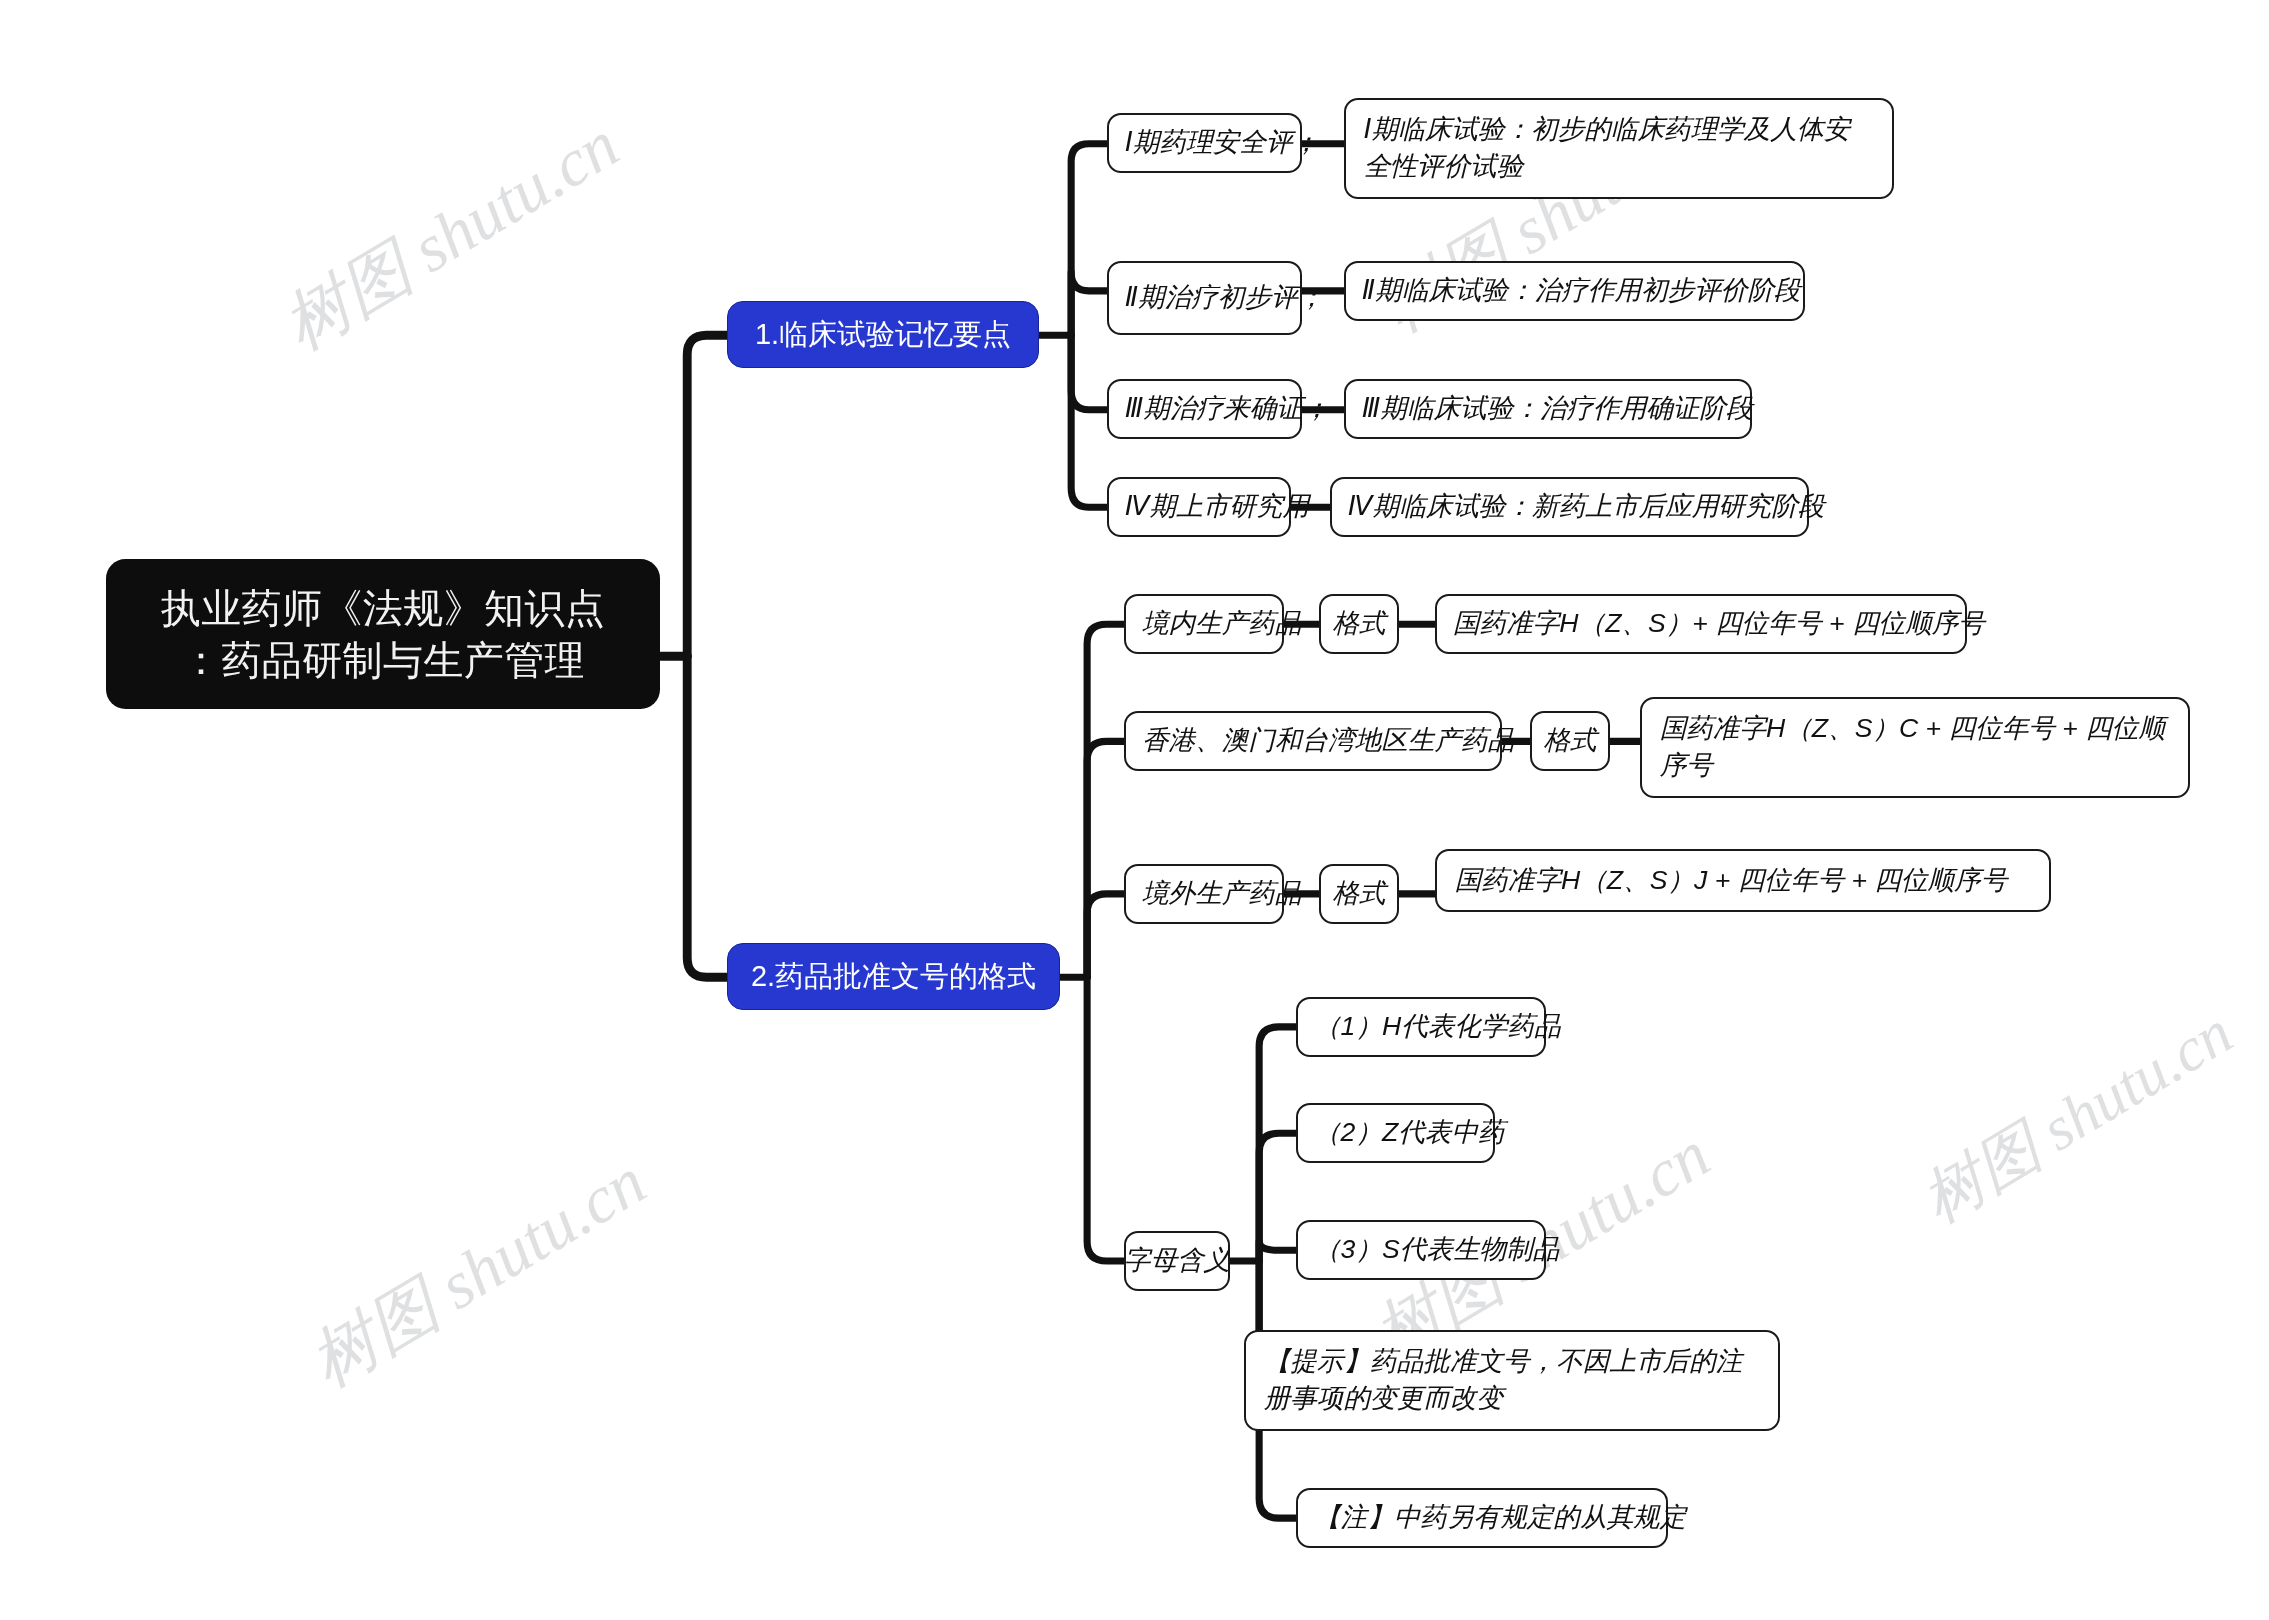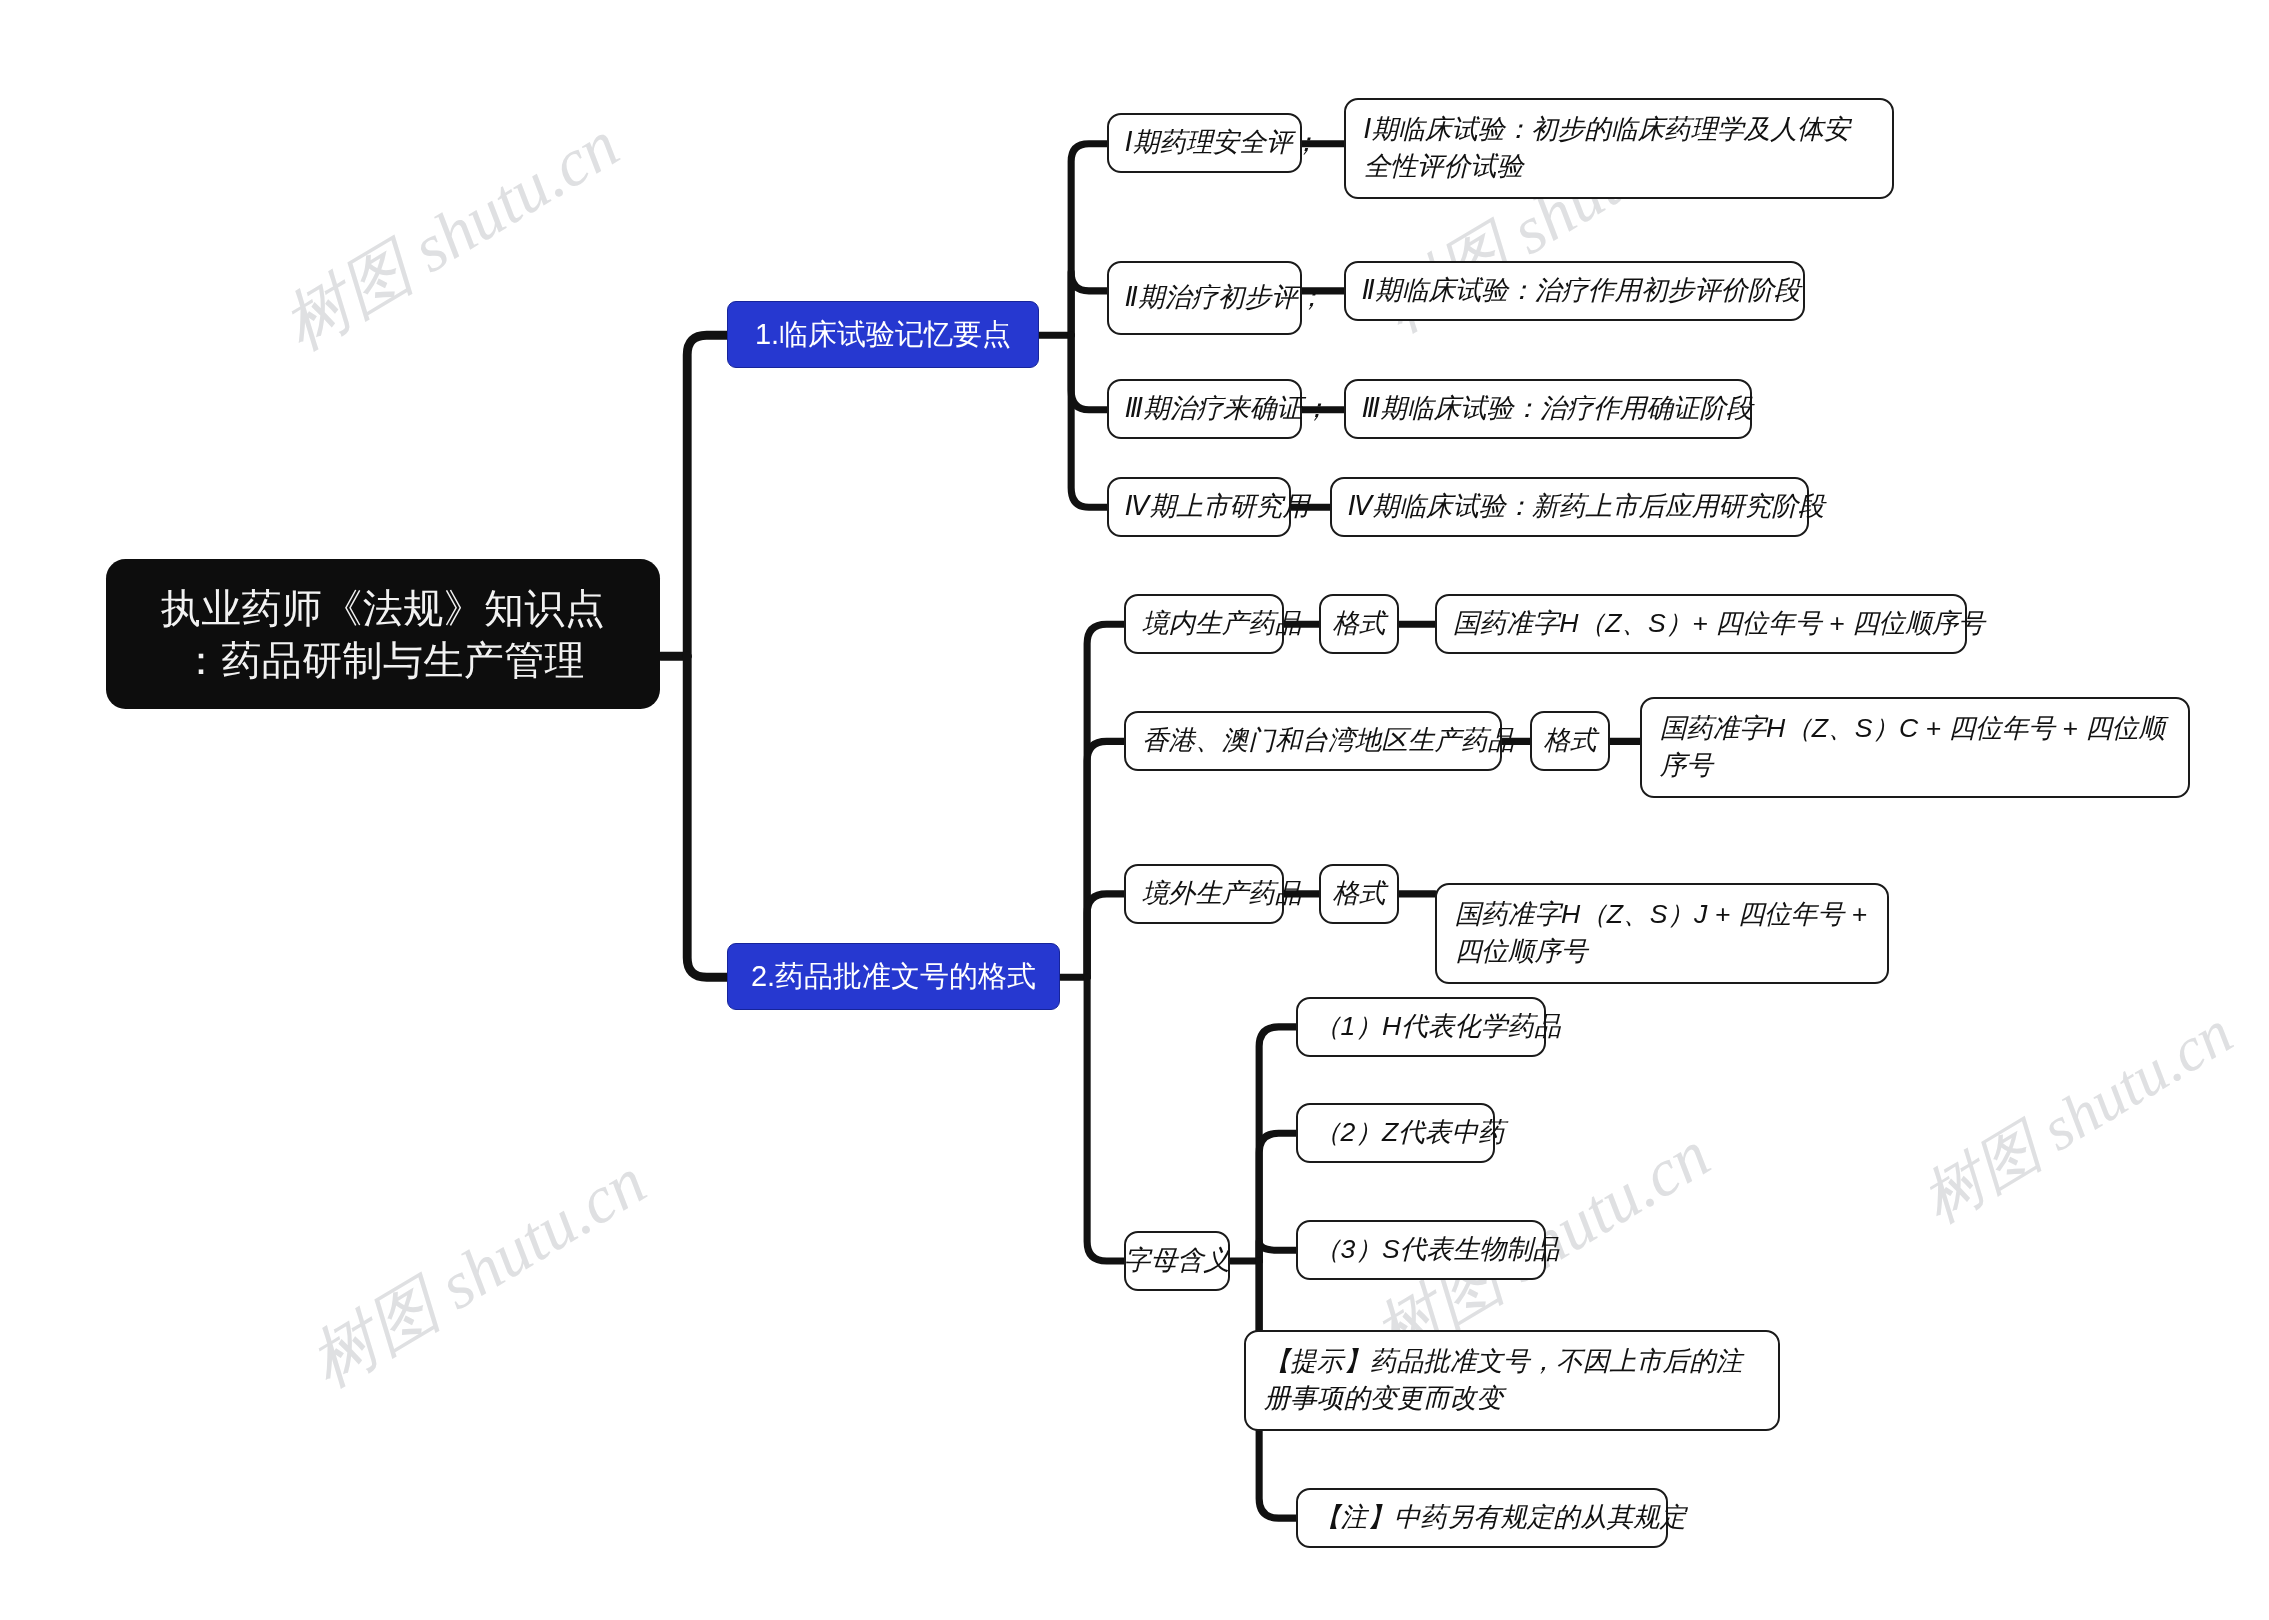--- a/index.html
+++ b/index.html
@@ -67,21 +67,21 @@
     font-size: 40px;
     line-height: 1.30;
     letter-spacing: 0.4px;
     text-align: center;
   }
 
   
   .n-blue {
     background: #2638d0;
     border: 1.8px solid #16249a;
-    border-radius: 9px;
+    border-radius: 16px;
     color: #ffffff;
     padding: 8px 14px;
     font-size: 29px;
     line-height: 1.25;
     white-space: nowrap;
   }
 
   
   .n-box {
     background: #ffffff;
@@ -209,21 +209,21 @@
   <div class="node n-box" style="left:1640px; top:697px; width:550px;">
     <span class="node-inner">国药准字H（Z、S）C + 四位年号 + 四位顺序号</span>
   </div>
 
   <div class="node n-box tight nowrap" style="left:1124px; top:864px; width:160px; height:60px;">
     <span>境外生产药品</span>
   </div>
   <div class="node n-box tight nowrap" style="left:1319px; top:864px; width:80px; height:60px; justify-content:center;">
     <span>格式</span>
   </div>
-  <div class="node n-box" style="left:1435px; top:883px; width:454px;">
+  <div class="node n-box" style="left:1435px; top:849px; width:616px;">
     <span class="node-inner">国药准字H（Z、S）J + 四位年号 + 四位顺序号</span>
   </div>
 
   <div class="node n-box tight nowrap" style="left:1124px; top:1231px; width:106px; height:60px; justify-content:center;">
     <span>字母含义</span>
   </div>
 
   <div class="node n-box tight nowrap" style="left:1296px; top:997px; width:250px; height:60px;">
     <span>（1）H代表化学药品</span>
   </div>

